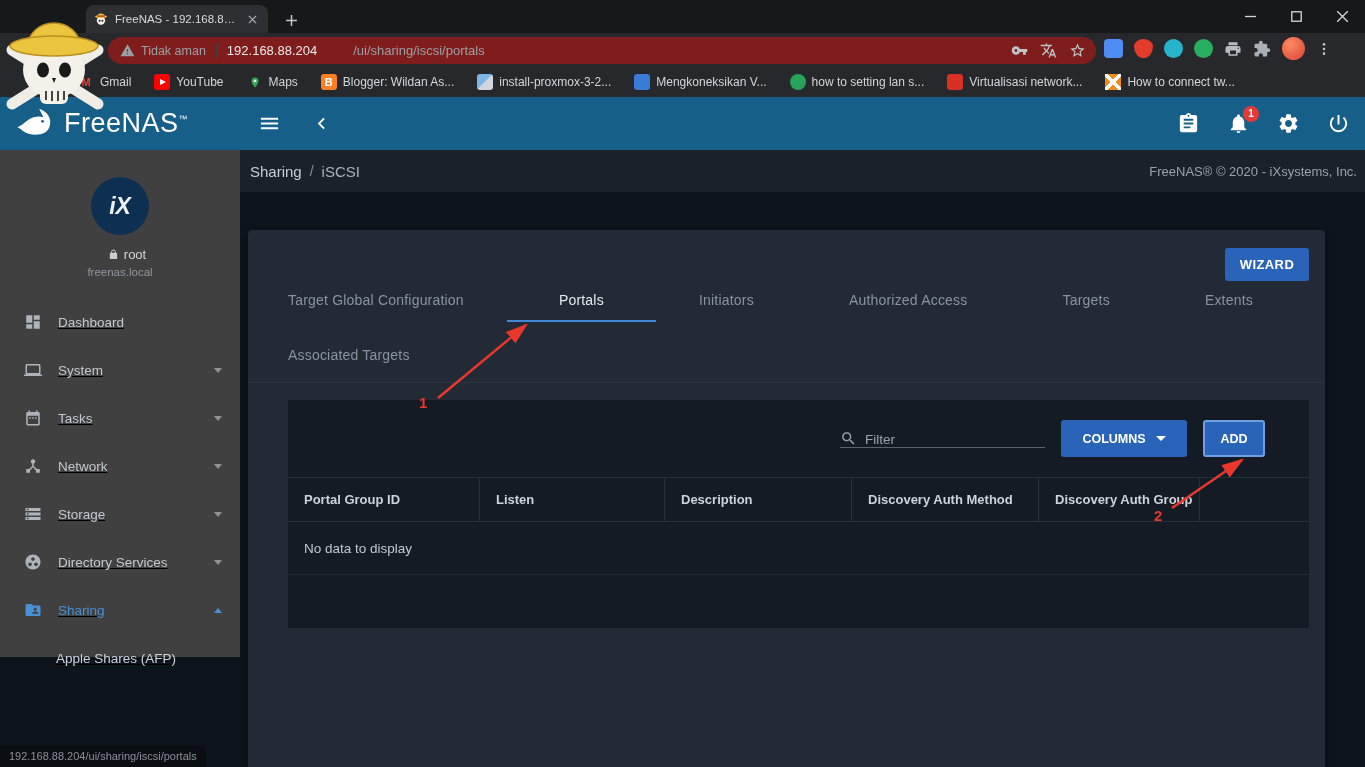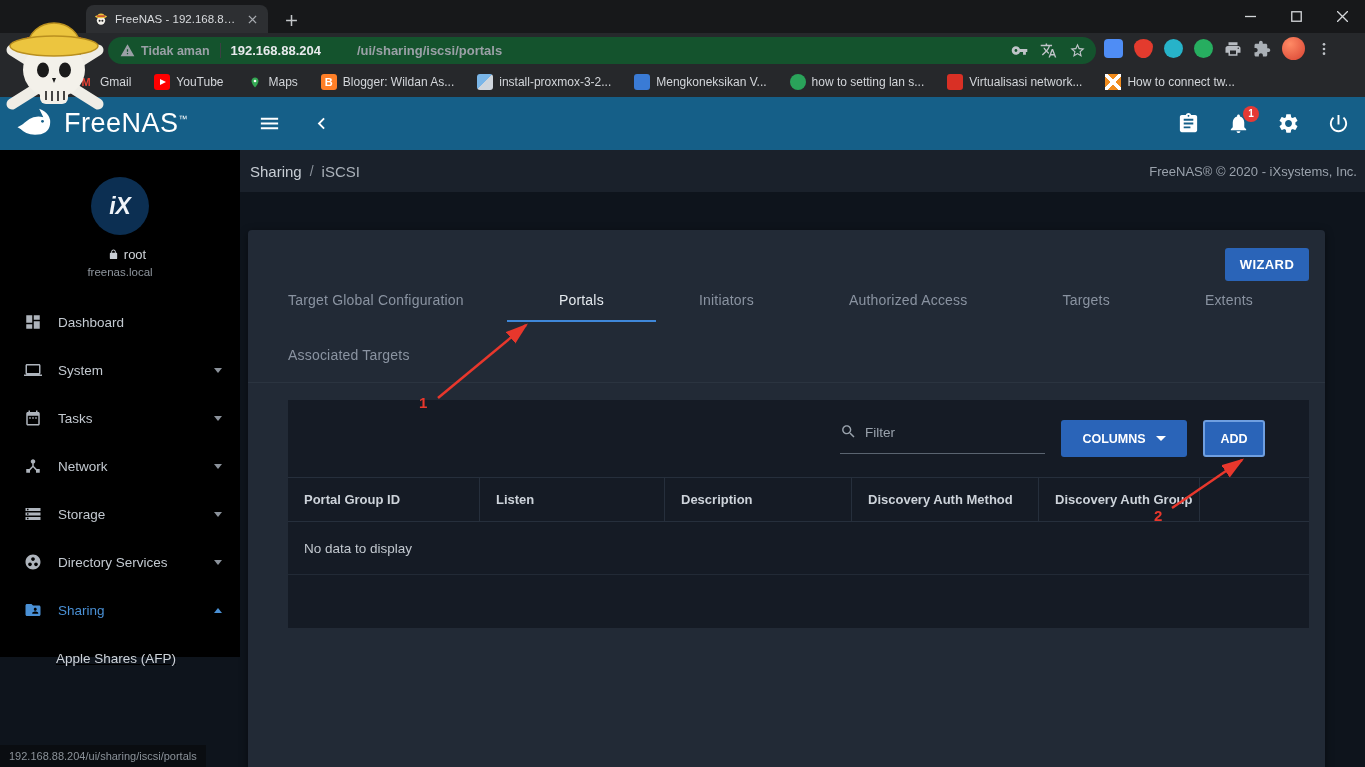--- a/index.html
+++ b/index.html
@@ -22,21 +22,21 @@
   .btab .t-title { flex:1; white-space:nowrap; overflow:hidden; text-overflow:ellipsis; }
   .tab-close { width:16px; height:16px; display:flex; align-items:center; justify-content:center; border-radius:8px; color:#a7abb0; }
   .newtab { position:absolute; left:280px; top:9px; width:22px; height:22px; display:flex; align-items:center; justify-content:center; color:#c4c7ca; }
   .wbtns { position:absolute; right:0; top:0; height:33px; display:flex; }
   .wbtn { width:46px; height:33px; display:flex; align-items:center; justify-content:center; color:#d4d6d9; }
 
   .chrome-toolbar { position:absolute; left:0; top:33px; width:1365px; height:34px; background:#26282b; }
   .navbtns { position:absolute; left:10px; top:5px; display:flex; gap:14px; color:#9aa0a6; align-items:center; }
   .omnibox {
     position:absolute; left:108px; top:4px; width:988px; height:27px; border-radius:14px;
-    background:#14532d; display:flex; align-items:center; padding:0 10px 0 12px; color:#9aa0a6; font-size:12.5px;font-weight:bold;
+    background:#7f1d1d; display:flex; align-items:center; padding:0 10px 0 12px; color:#9aa0a6; font-size:12.5px;
   }
   .omni-sep { width:1px; height:15px; background:#3c4043; margin:0 10px; }
   .omni-url { font-size:13px; white-space:nowrap; overflow:hidden; flex:1; }
   .omni-url .host { color:#e8eaed; }
   .omni-url .path { color:#9aa0a6;padding-left:36px; }
   .omni-icons { display:flex; align-items:center; gap:12px; color:#c0c4c9; }
   .extrow { position:absolute; left:1104px; top:4px; display:flex; align-items:center; gap:11px; }
   .extic { width:19px; height:19px; border-radius:4px; }
   .avatar { width:23px; height:23px; border-radius:50%; background:radial-gradient(circle at 35% 30%, #ff8a65, #d84332); }
 
@@ -71,21 +71,21 @@
 
   
   .breadcrumb-bar { position:absolute; left:240px; top:150px; width:1125px; height:42px; background:#1a212b;
     display:flex; align-items:center; padding:0 8px 0 10px; }
   .bc-section { color:#c7cdd4; font-size:15px; }
   .bc-sep { color:#8a919a; font-size:14px; margin:0 8px; }
   .bc-page { color:#aab1b9; font-size:15px; }
   .bc-right { margin-left:auto; color:#9aa2ac; font-size:13px; }
 
   
-  .sidebar { position:absolute; left:0; top:150px; width:240px; height:507px; background:#000000; }
+  .sidebar { position:absolute; left:0; top:150px; width:240px; height:507px; background:#404040; }
   .ix-circle { position:absolute; left:91px; top:27px; width:58px; height:58px; border-radius:50%;
     background:#0c2f52; display:flex; align-items:center; justify-content:center;
     color:#f0f4f9; font-size:23px; font-weight:bold; font-style:italic; }
   .side-user { position:absolute; left:7px; top:97px; width:240px; text-align:center; color:#d0d4d9; font-size:13px; display:flex; justify-content:center; align-items:center; gap:5px; }
   .side-host { position:absolute; left:0; top:116px; width:240px; text-align:center; color:#8f969e; font-size:11.5px; }
   .side-menu { position:absolute; left:0; top:148px; width:240px;text-decoration:underline; }
   .side-item { height:48px; display:flex; align-items:center; padding:0 18px 0 24px; color:#c3c9d0; font-size:13.5px; cursor:default; }
   .side-item .si-ic { width:18px; height:18px; margin-right:16px; color:#aeb4bc; }
   .side-item .si-label { flex:1; }
   .arr-down { width:0; height:0; border-left:4.5px solid transparent; border-right:4.5px solid transparent; border-top:5px solid #8b929b; }
@@ -105,21 +105,21 @@
   .tabs-row1 { position:absolute; left:40px; right:72px; top:62px; display:flex; justify-content:space-between; }
   .mtab { position:relative; color:#8a93a1; font-size:14px; font-weight:normal; white-space:nowrap; letter-spacing:.2px; }
   .mtab.active { color:#e4e9ee; }
   .mtab.active::after { content:""; position:absolute; left:-52px; right:-52px; bottom:-14px; height:2px; background:#3f87d9; }
   .tabs-row2 { position:absolute; left:40px; top:117px; display:flex; }
   .tabs-divider { position:absolute; left:0; right:0; top:152px; height:1px; background:#2b3440; }
 
   .panel { position:absolute; left:40px; top:170px; width:1021px; height:228px; background:#151b25; }
   .panel-toolbar { position:absolute; left:0; right:0; top:0; height:77px; display:flex; align-items:center;
     justify-content:flex-end; padding-right:44px; gap:16px; }
-  .filter-wrap { display:flex; align-items:flex-end; gap:8px; width:205px; border-bottom:1px solid #5a6470; padding-bottom:13px; color:#9aa3ad; }
+  .filter-wrap { display:flex; align-items:flex-end; gap:8px; width:205px; border-bottom:1px solid #5a6470; padding-bottom:0; color:#9aa3ad; }
   .filter-input { background:transparent; border:none; outline:none; color:#dfe3e8; font-size:13.5px; width:170px; font-family:inherit; }
   .filter-input::placeholder { color:#9aa3ad; }
   .columns-btn { width:126px; height:37px; background:#2a64b8; border:none; border-radius:3px; color:#fff;
     font-weight:bold; font-size:12.5px; font-family:inherit; display:flex; align-items:center; justify-content:center; gap:10px; }
   .cb-arrow { width:0; height:0; border-left:5px solid transparent; border-right:5px solid transparent; border-top:5.5px solid #fff; }
   .add-btn { width:62px; height:37px; background:#2a64b8; border:2px solid #6f9fe0; border-radius:3px; color:#fff;
     font-weight:bold; font-size:12.5px; font-family:inherit; }
 
   .grid-head { position:absolute; left:0; right:0; top:77px; height:45px; display:grid;
     grid-template-columns:192px 185px 187px 187px 161px 1fr;

